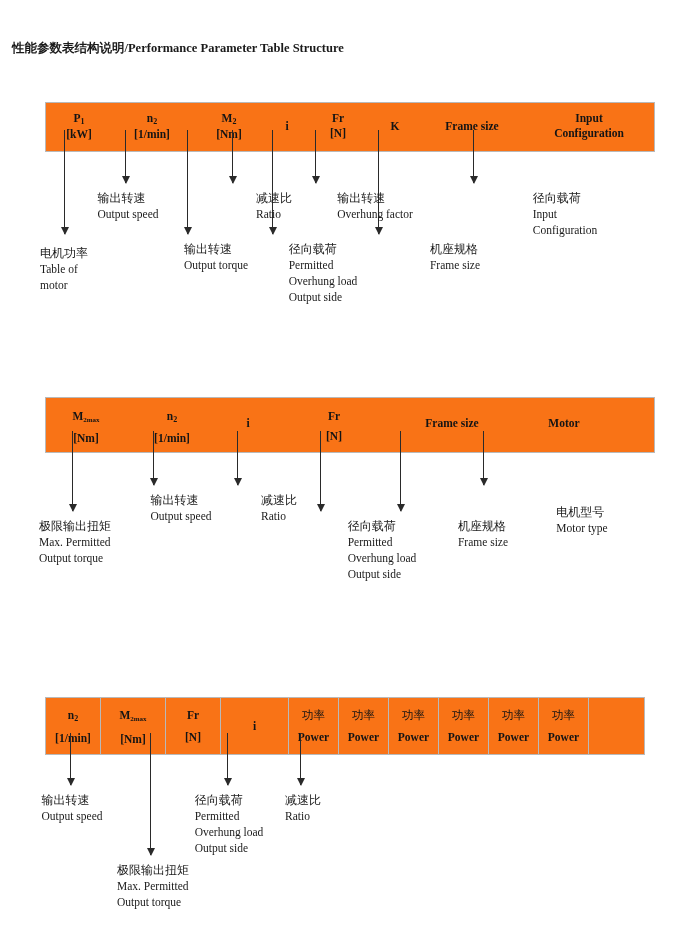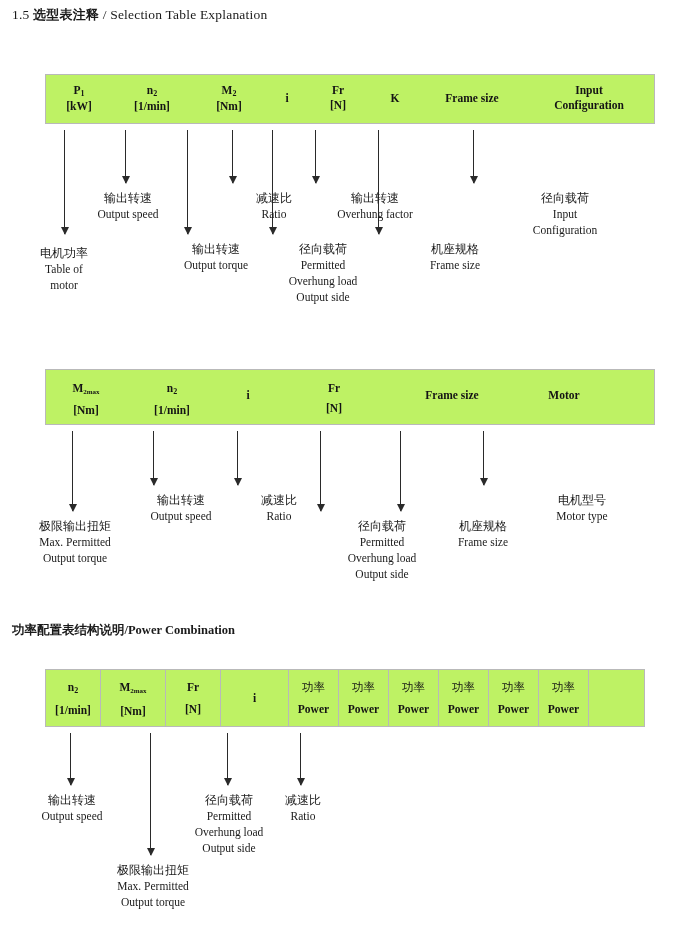--- a/index.html
+++ b/index.html
@@ -49,22 +49,23 @@
   .section-head .en {
     font-family: "Liberation Serif", serif;
     font-weight: bold;
     font-size: 12.5px;
   }
 
   
   .tbl {
     position: absolute;
     box-sizing: border-box;
-    background: #bef264;
+    background: #f97316;
     border: 1px solid #b9b9b9;
+    margin-top: 28px;
   }
   .tbl .cell {
     position: absolute;
     box-sizing: border-box;
     text-align: center;
     font-family: "Liberation Serif", serif;
     font-weight: bold;
     font-size: 11.5px;
     line-height: 15px;
     color: #141414;
@@ -102,21 +103,20 @@
     width: 0;
     height: 0;
     border-left: 4px solid transparent;
     border-right: 4px solid transparent;
     border-top: 8px solid #2a2a2a;
   }
 
   
   .ann {
     position: absolute;
-    text-align: center;
     font-size: 11.5px;
     line-height: 16px;
     white-space: nowrap;
     transform: translateX(-50%);
   }
   .ann .cn {
     display: block;
     font-family: "DejaVu Sans", sans-serif;
     font-size: 12px;
     color: #1a1a1a;
@@ -126,27 +126,24 @@
     font-family: "Liberation Serif", serif;
     font-size: 11.5px;
     color: #1a1a1a;
   }
 </style>
 </head>
 <body>
 
 <div class="page">
 
-  <div class="doc-title">
-    <span class="num">1.5</span>
-    <span class="cn">选型表注释</span>
-    <span class="num">/</span>
-    <span class="num">Selection Table Explanation</span>
-  </div>
-
+
+  <div class="section-head" style="top:40px">
+    <span class="cn">性能参数表结构说明</span><span class="en">/</span><span class="en">Performance Parameter Table Structure</span>
+  </div>
 
   <div class="tbl" style="left:45px; top:74px; width:610px; height:50px;">
     <div class="cell" style="left:0px; top:8px; width:66px;">
       <div><span>P</span><span class="sub">1</span></div>
       <div>[kW]</div>
     </div>
     <div class="cell" style="left:66px; top:8px; width:80px;">
       <div><span>n</span><span class="sub">2</span></div>
       <div>[1/min]</div>
     </div>
@@ -267,28 +264,25 @@
   <div class="ann" style="left:382px; top:518px;">
     <span class="cn">径向载荷</span>
     <span class="en">Permitted</span>
     <span class="en">Overhung load</span>
     <span class="en">Output side</span>
   </div>
   <div class="ann" style="left:483px; top:518px;">
     <span class="cn">机座规格</span>
     <span class="en">Frame size</span>
   </div>
-  <div class="ann" style="left:582px; top:492px;">
+  <div class="ann" style="left:582px; top:504px;">
     <span class="cn">电机型号</span>
     <span class="en">Motor type</span>
   </div>
 
-  <div class="section-head" style="top:622px">
-    <span class="cn">功率配置表结构说明</span><span class="en">/</span><span class="en">Power Combination</span>
-  </div>
 
   <div class="tbl" style="left:45px; top:669px; width:600px; height:58px;">
     <div class="cell vdiv" style="left:0px; top:0px; width:55px; height:56px; padding-top:10px;">
       <div><span>n</span><span class="sub">2</span></div>
       <div style="margin-top:7px;">[1/min]</div>
     </div>
     <div class="cell vdiv" style="left:55px; top:0px; width:65px; height:56px; padding-top:10px;">
       <div><span>M</span><span class="subsm">2max</span></div>
       <div style="margin-top:7px;">[Nm]</div>
     </div>

